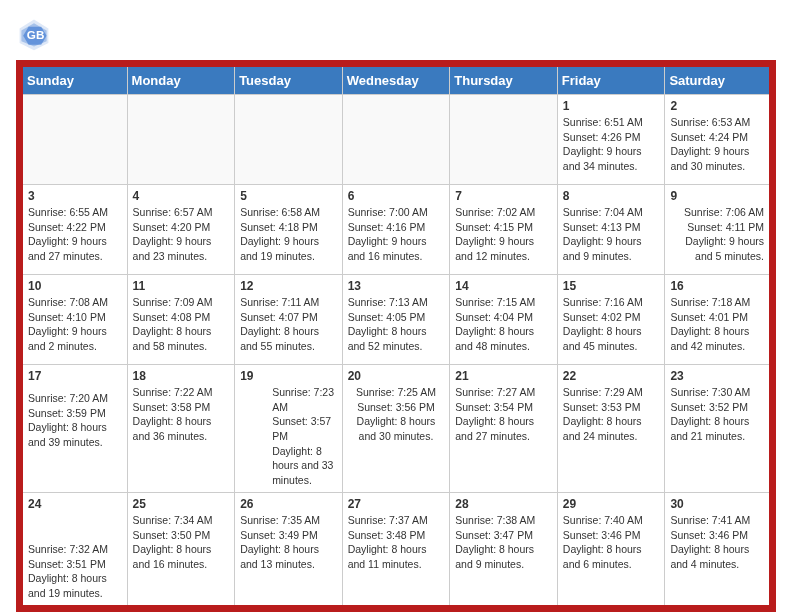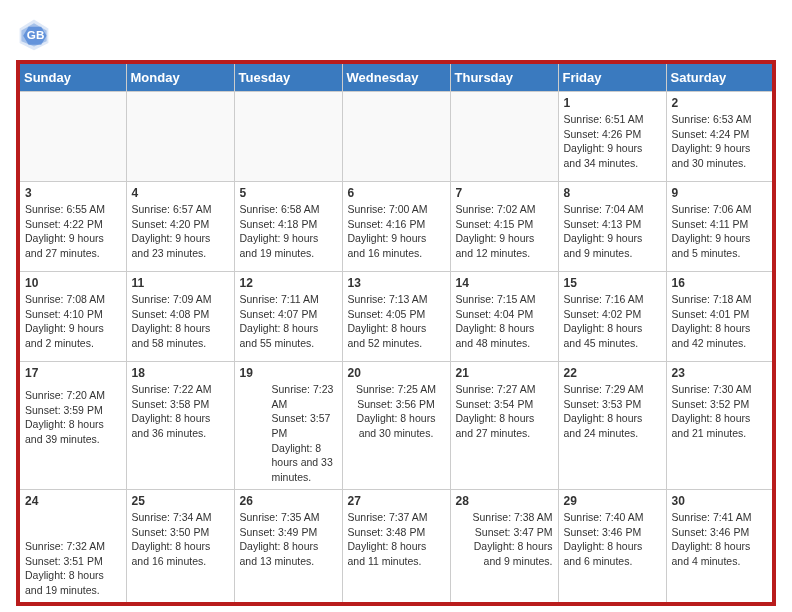--- a/index.html
+++ b/index.html
@@ -43,21 +43,21 @@
       color: #222;
     }
     .title-block h2 {
       font-size: 14px;
       font-weight: normal;
       color: #444;
     }
     .calendar {
       width: 100%;
       border-collapse: collapse;
-      border: 4px solid #b91c1c;
+      border: 7px solid #b91c1c;
     }
     .calendar th {
       background: #3a7abf;
       color: #fff;
       font-size: 13px;
       padding: 6px 4px;
       text-align: left;
       border: 1px solid #ccc;
     }
     .calendar td {
@@ -172,21 +172,21 @@
 Daylight: 9 hours and 12 minutes.</div>
         </td>
         <td>
           <span class="day-num">8</span>
           <div class="day-info" style="white-space: pre-line;">Sunrise: 7:04 AM
 Sunset: 4:13 PM
 Daylight: 9 hours and 9 minutes.</div>
         </td>
         <td>
           <span class="day-num">9</span>
-          <div class="day-info" style="white-space: pre-line;">Sunrise: 7:06 AM
+          <div class="day-info" style="white-space: pre-line; text-align: right;">Sunrise: 7:06 AM
 Sunset: 4:11 PM
 Daylight: 9 hours and 5 minutes.</div>
         </td>
       </tr>
       <tr class="week">
         <td>
           <span class="day-num">10</span>
           <div class="day-info" style="white-space: pre-line;">Sunrise: 7:08 AM
 Sunset: 4:10 PM
 Daylight: 9 hours and 2 minutes.</div>
@@ -292,21 +292,21 @@
 Daylight: 8 hours and 13 minutes.</div>
         </td>
         <td>
           <span class="day-num">27</span>
           <div class="day-info" style="white-space: pre-line;">Sunrise: 7:37 AM
 Sunset: 3:48 PM
 Daylight: 8 hours and 11 minutes.</div>
         </td>
         <td>
           <span class="day-num">28</span>
-          <div class="day-info" style="white-space: pre-line; text-align: right;">Sunrise: 7:38 AM
+          <div class="day-info" style="white-space: pre-line;">Sunrise: 7:38 AM
 Sunset: 3:47 PM
 Daylight: 8 hours and 9 minutes.</div>
         </td>
         <td>
           <span class="day-num">29</span>
           <div class="day-info" style="white-space: pre-line;">Sunrise: 7:40 AM
 Sunset: 3:46 PM
 Daylight: 8 hours and 6 minutes.</div>
         </td>
         <td>

